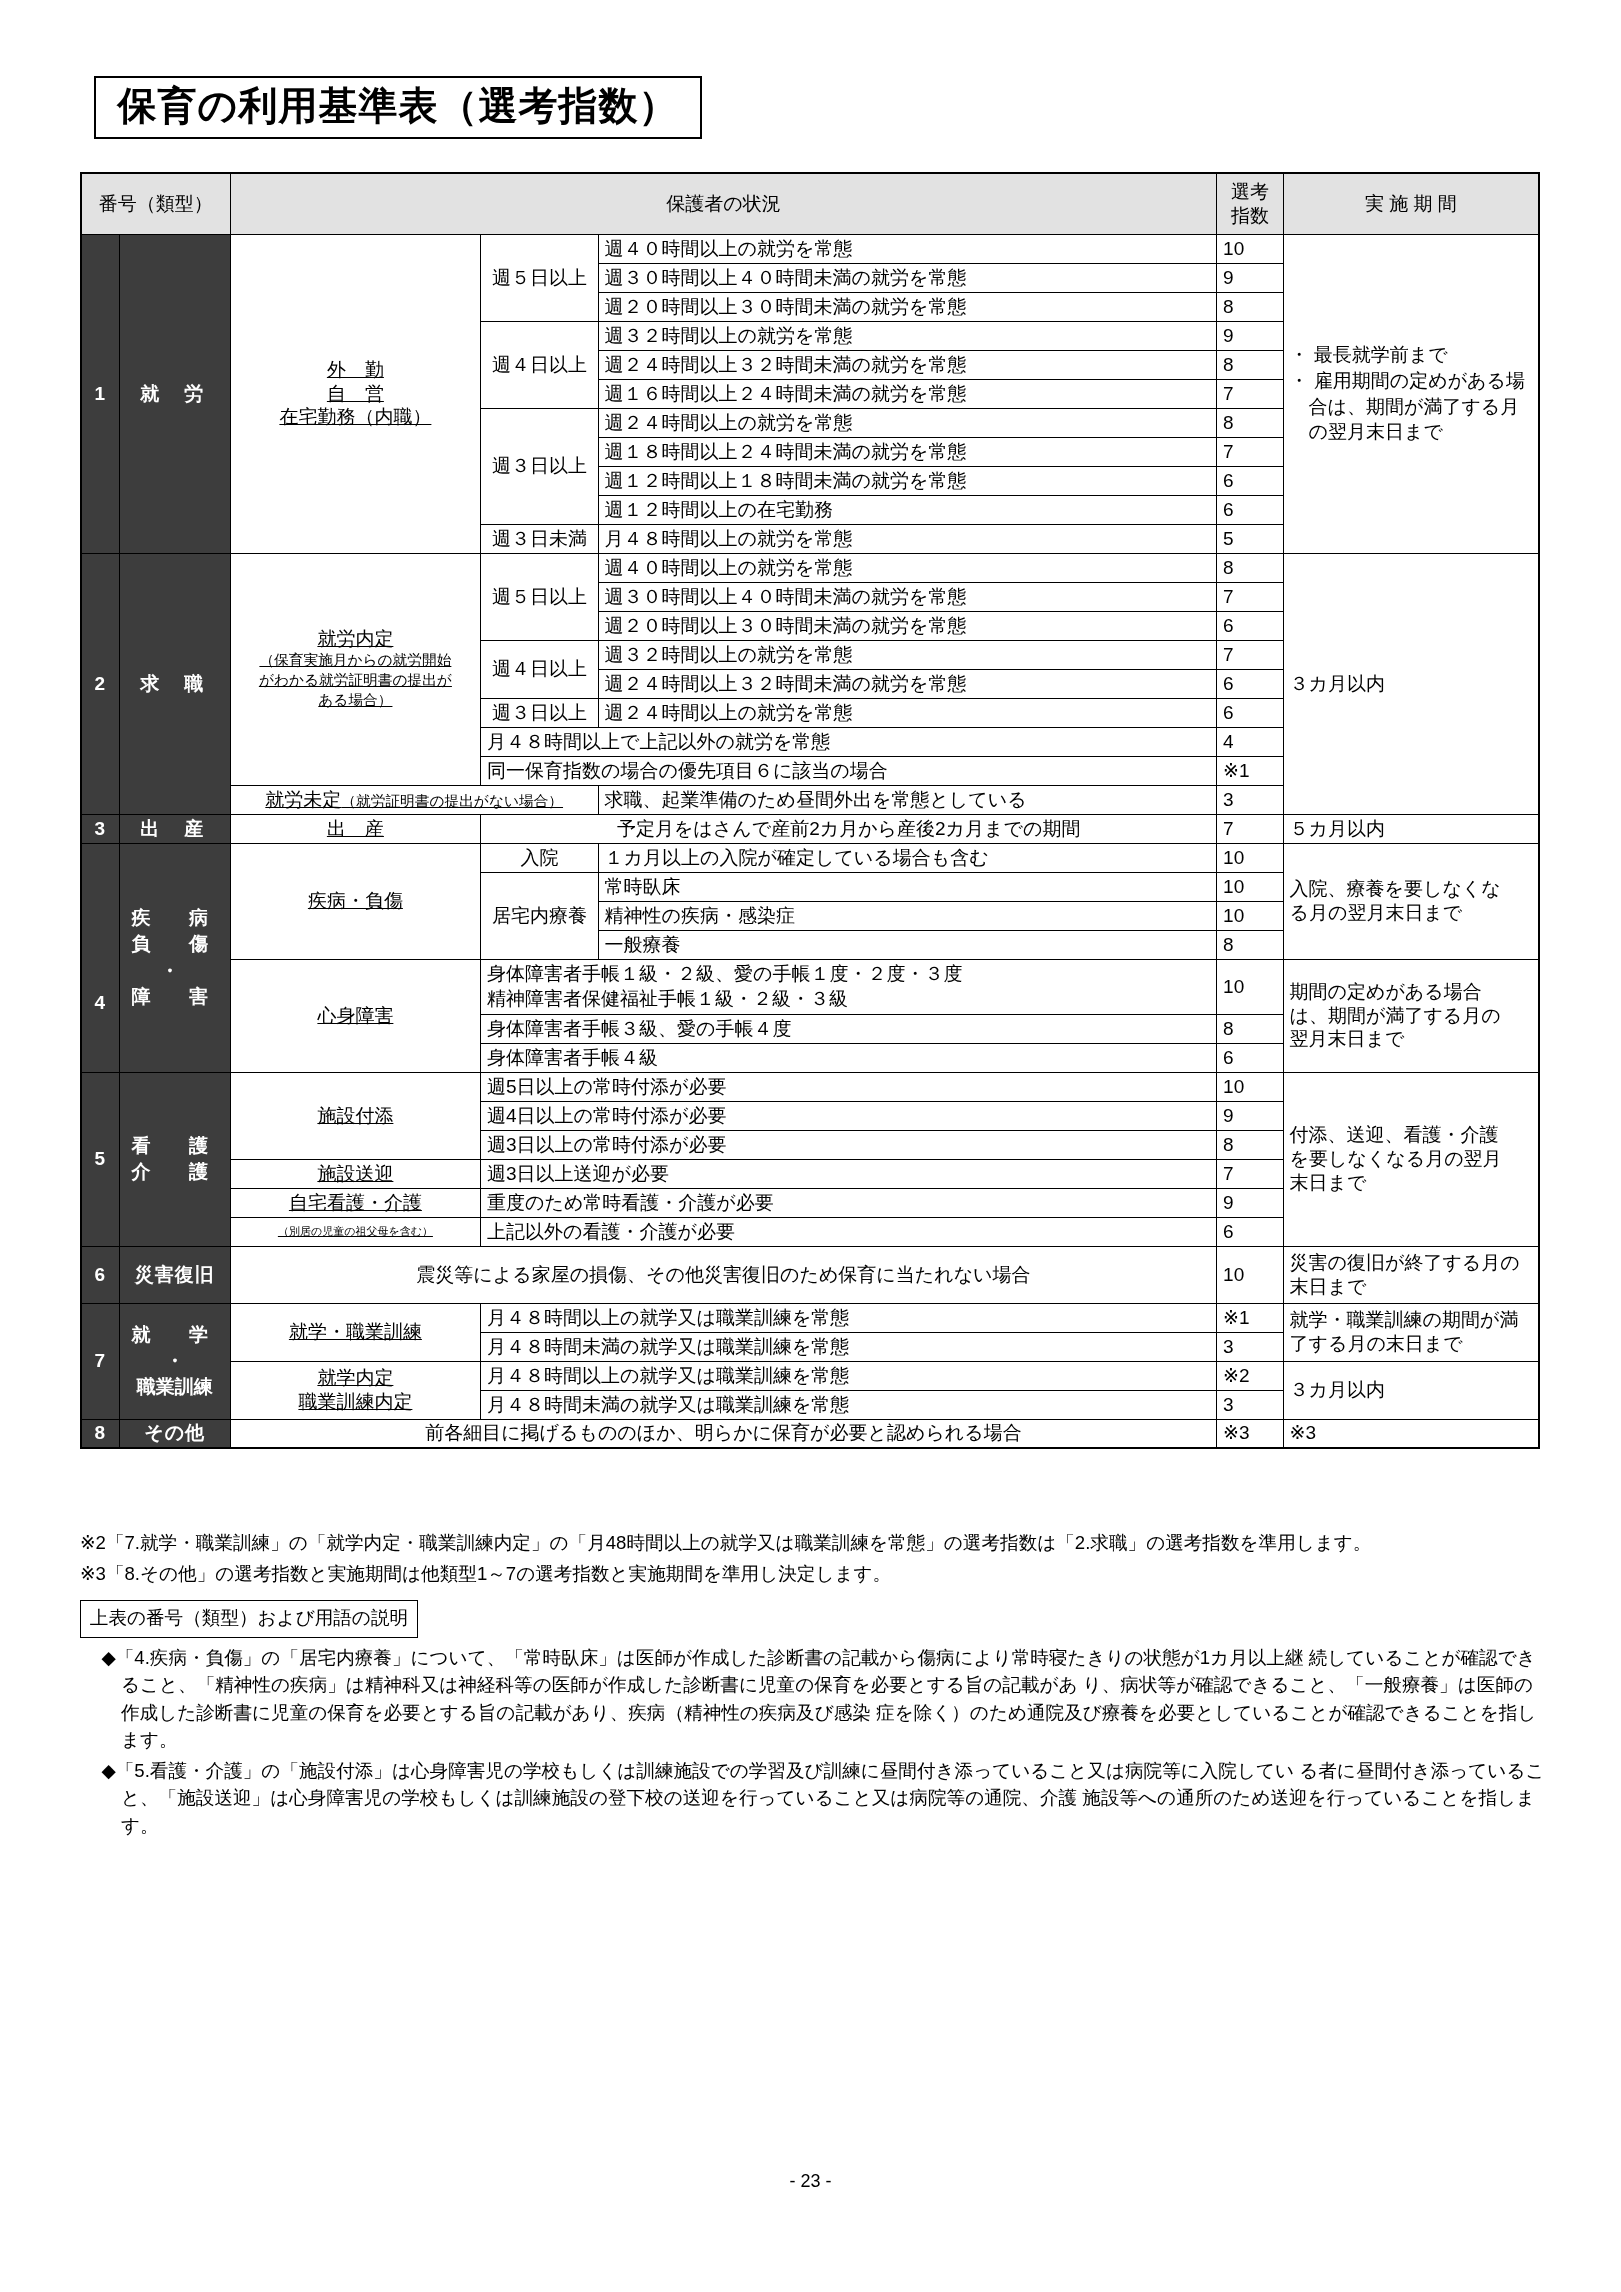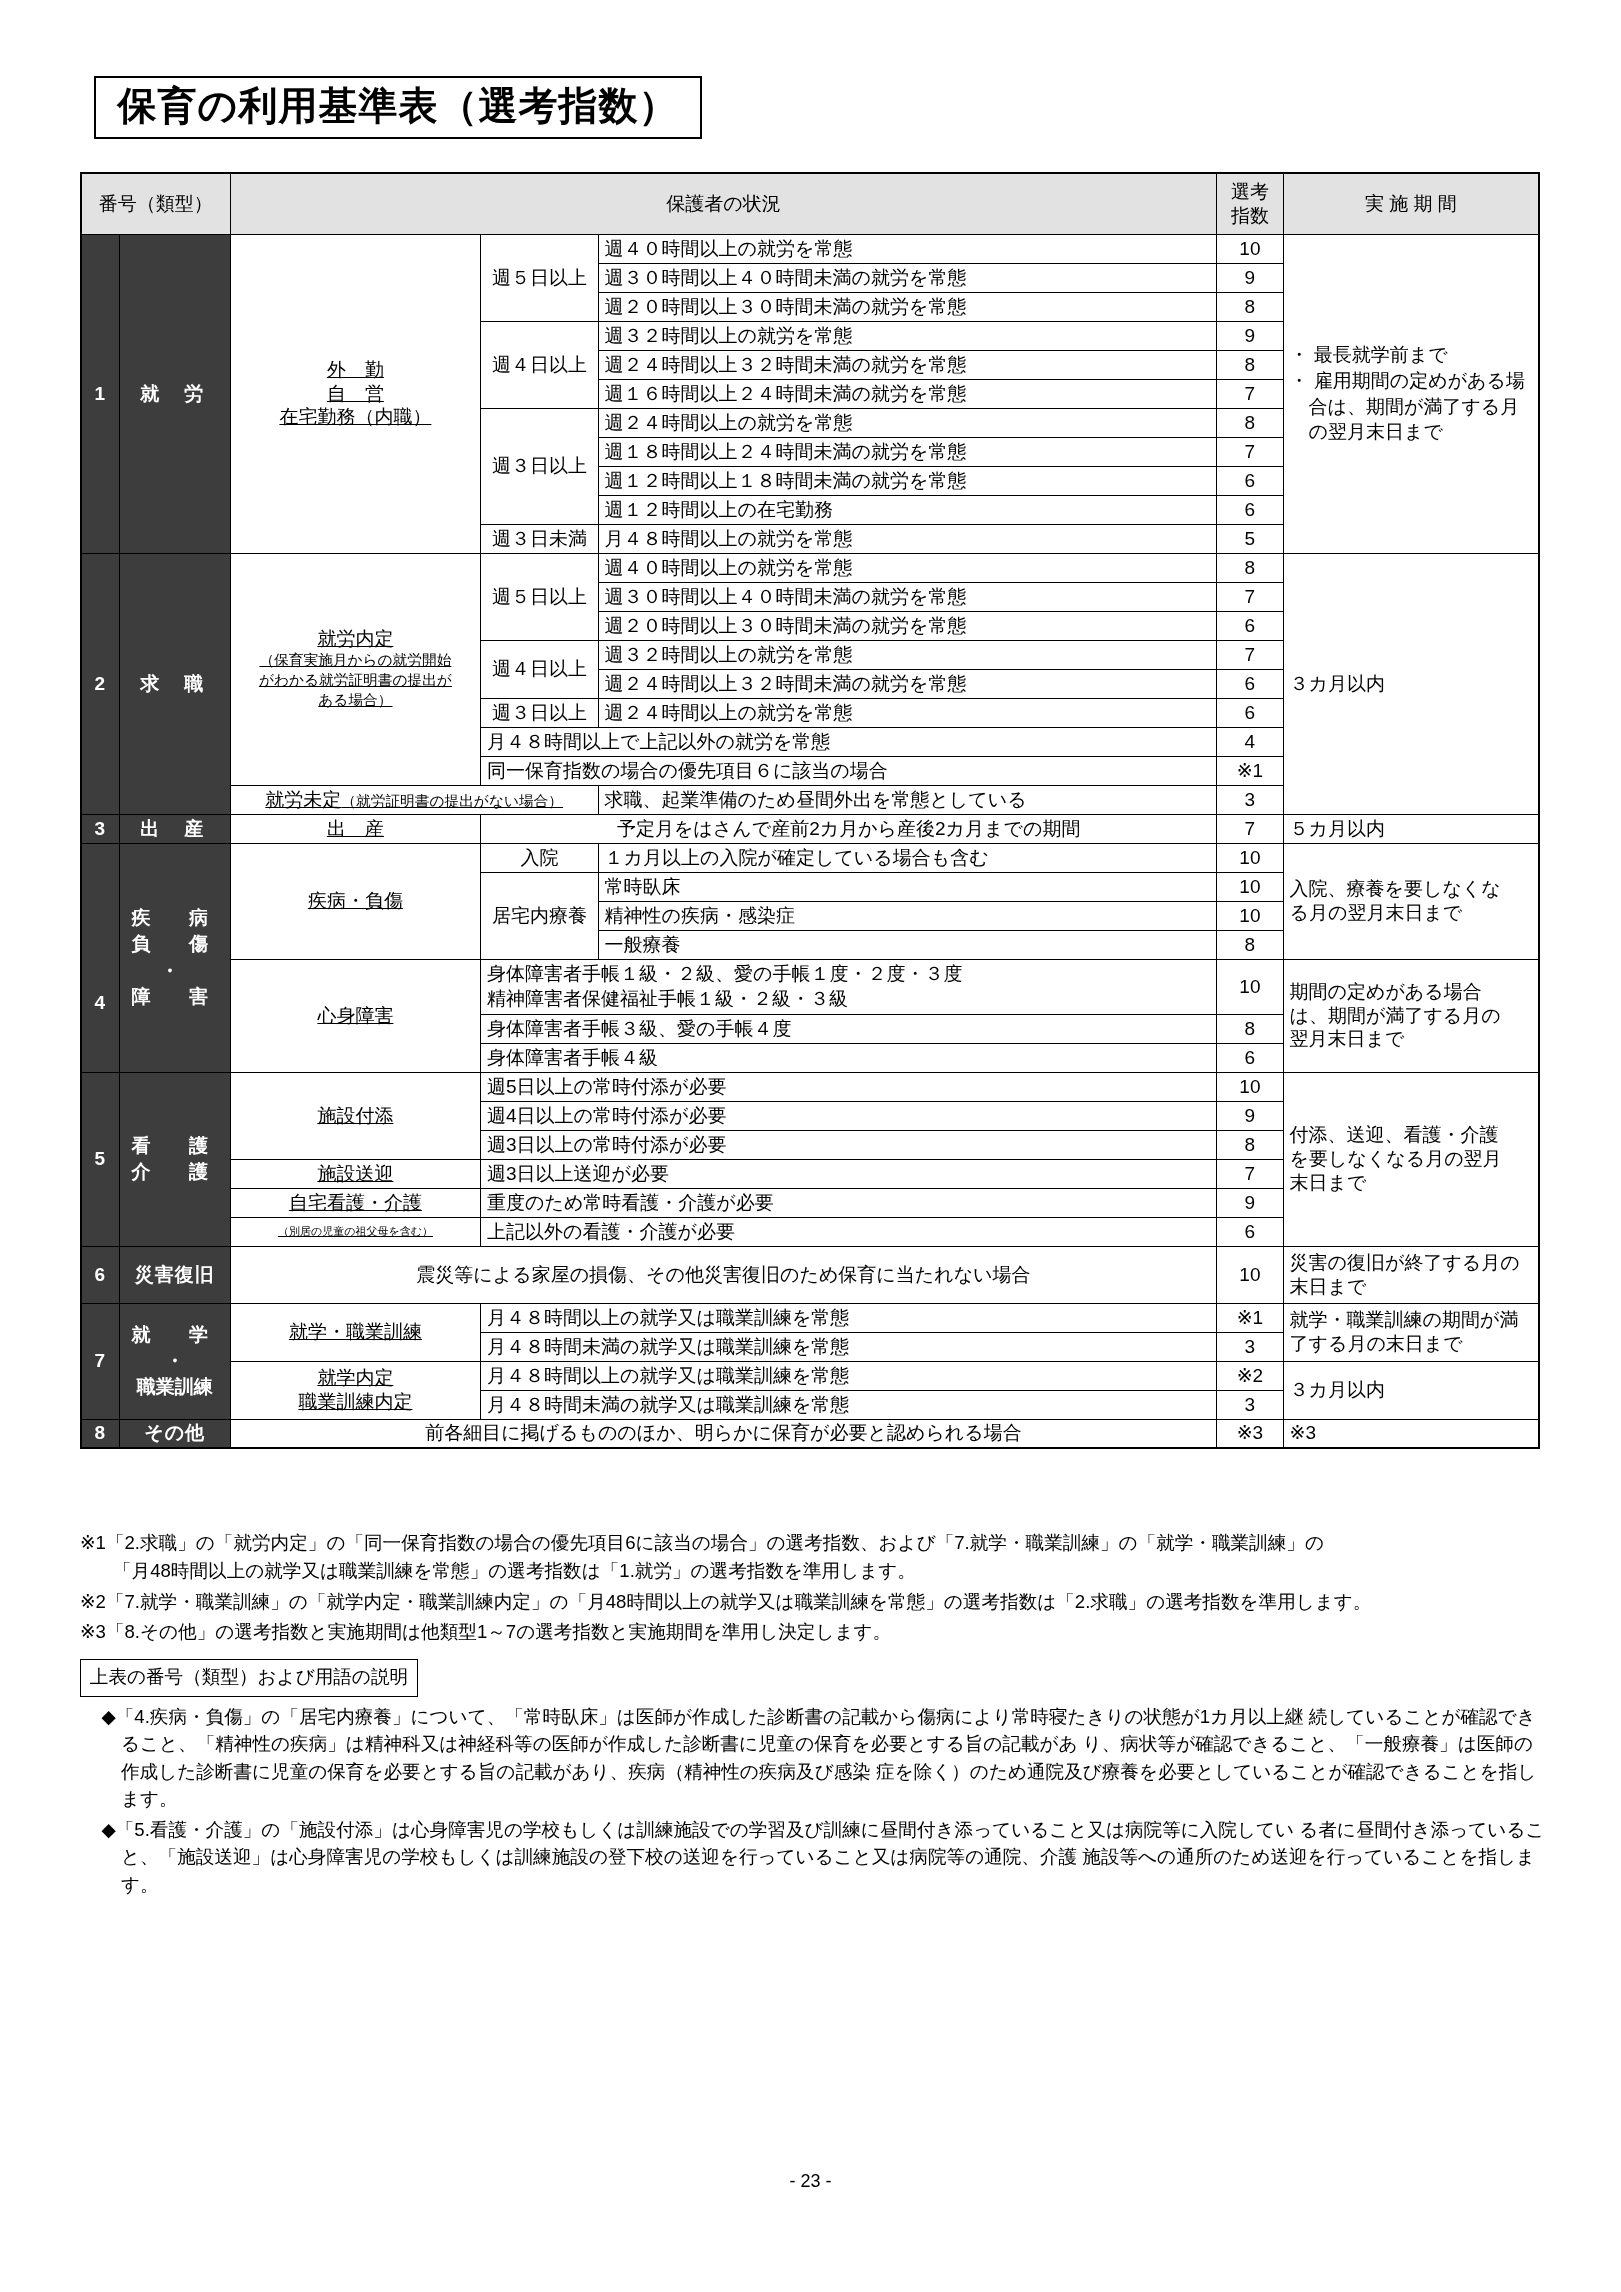--- a/index.html
+++ b/index.html
@@ -60,21 +60,21 @@
   td.num{font-size:21.6px;}
   td.type.sp{letter-spacing:9.8px;padding-left:9.8px;}
   td.type .tstack{display:block;line-height:1.38;letter-spacing:9.8px;}
 
   td.cat{text-align:center;text-decoration:underline;}
   td.cat .sub{font-size:14.7px;display:block;line-height:1.35;}
   td.cat .catmain{display:block;}
   td.days{text-align:center;white-space:nowrap;font-size:19px;}
   td.detail{text-align:left;height:29px;}
   td.detail.ctr{text-align:center;}
-  td.score{text-align:center;font-size:20.6px;}
+  td.score{font-size:20.6px;}
   td.period{text-align:left;font-size:18.6px;line-height:1.45;padding:3.9px 7.8px;}
   td.period.ctr{text-align:left;}
   td.period .bullet{display:block;text-indent:-12.7px;padding-left:12.7px;margin:2px 0;}
   .row-h{height:29px;}
 
   
   .notes{position:absolute;left:80px;top:1529px;width:1470px;font-size:18.6px;line-height:1.5;}
   .note{margin-bottom:2.9px;}
   .note .lbl{}
   .note .cont{display:block;padding-left:33px;}
@@ -395,24 +395,20 @@
         <td class="score">※3</td>
         <td class="period ctr">※3</td>
       </tr>
 
     </tbody>
   </table>
   </div>
 
   <div class="notes">
     <div class="note">
-      <span class="lbl">※1「2.求職」の「就労内定」の「同一保育指数の場合の優先項目6に該当の場合」の選考指数、および「7.就学・職業訓練」の「就学・職業訓練」の</span>
-      <span class="cont">「月48時間以上の就学又は職業訓練を常態」の選考指数は「1.就労」の選考指数を準用します。</span>
-    </div>
-    <div class="note">
       <span class="lbl">※2「7.就学・職業訓練」の「就学内定・職業訓練内定」の「月48時間以上の就学又は職業訓練を常態」の選考指数は「2.求職」の選考指数を準用します。</span>
     </div>
     <div class="note">
       <span class="lbl">※3「8.その他」の選考指数と実施期間は他類型1～7の選考指数と実施期間を準用し決定します。</span>
     </div>
 
     <div class="subbox">上表の番号（類型）および用語の説明</div>
 
     <div class="explain">
       <p>

